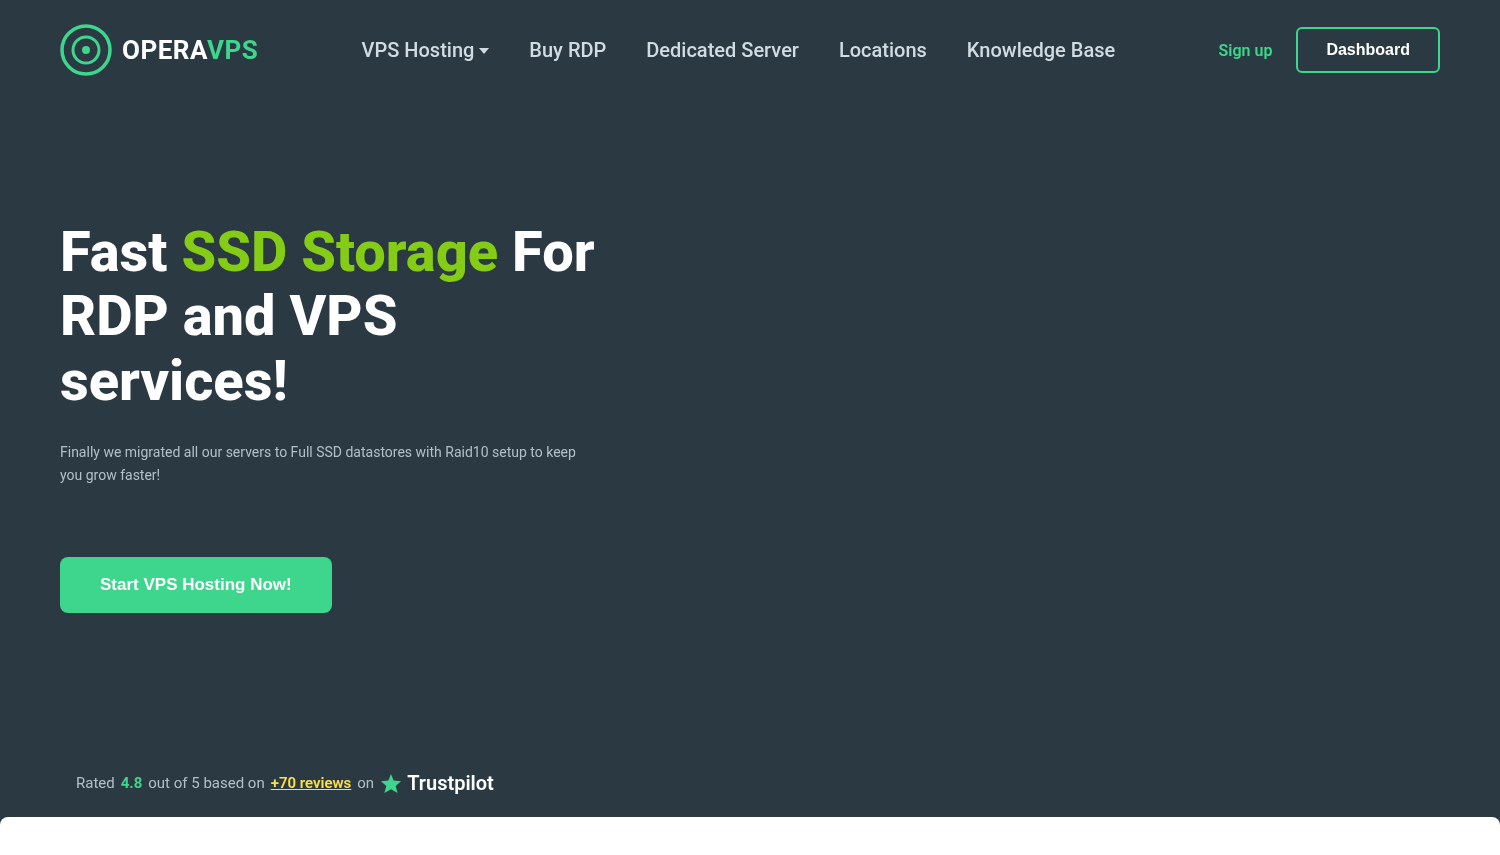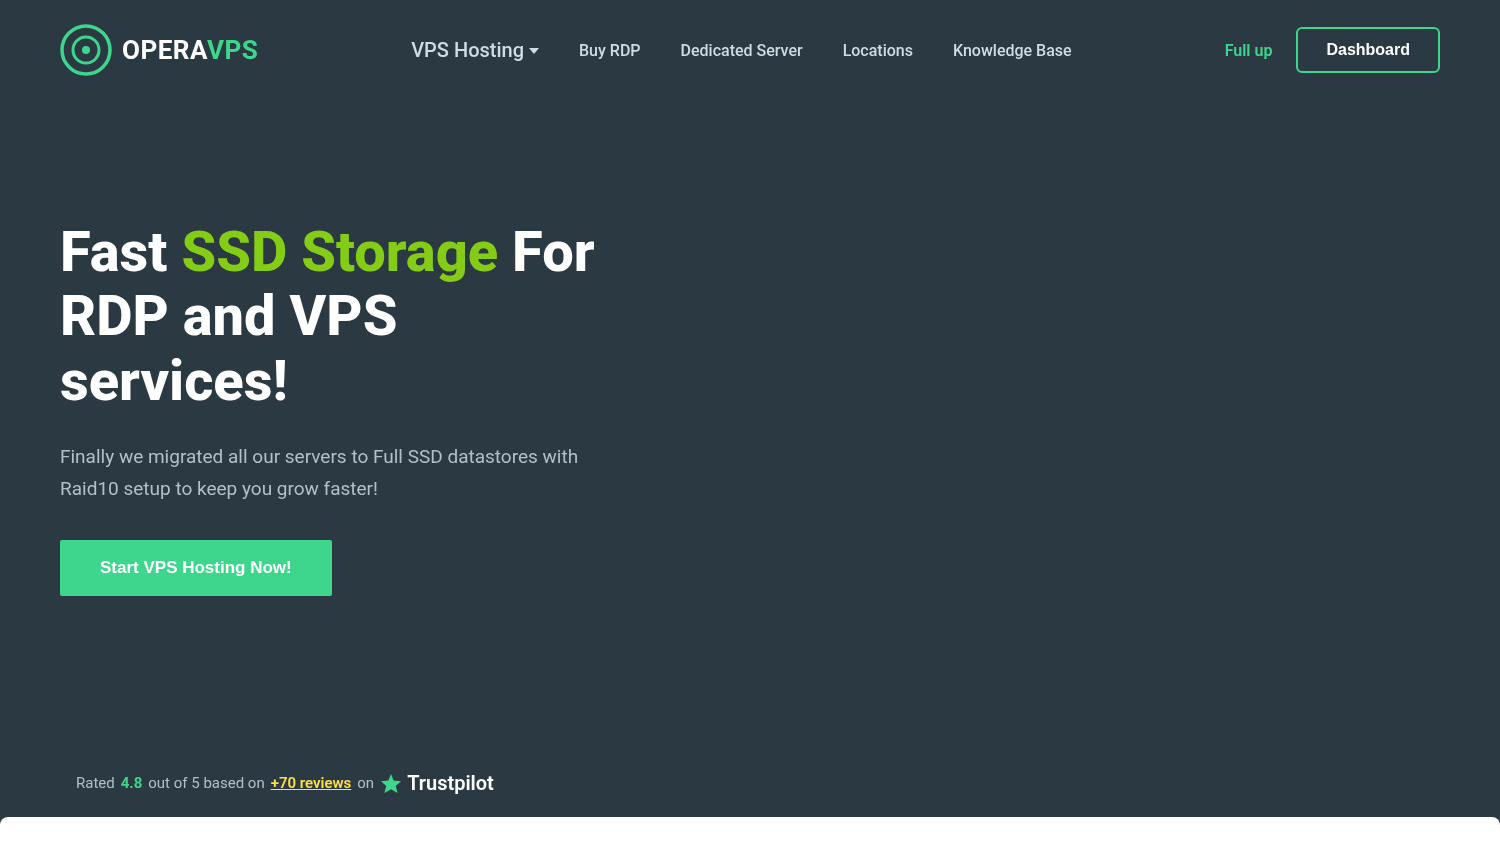--- a/index.html
+++ b/index.html
@@ -53,21 +53,21 @@
     .nav-links {
       display: flex;
       align-items: center;
       gap: 40px;
       list-style: none;
     }
 
     .nav-links a {
       color: #d0dce2;
       text-decoration: none;
-      font-size: 16px;
+      font-size: 20px;
       font-weight: 500;
       transition: color 0.2s;
     }
 
     .nav-dropdown {
       display: flex;
       align-items: center;
       gap: 5px;
       color: #d0dce2;
       font-size: 20px;
@@ -122,35 +122,35 @@
       line-height: 1.15;
       color: #fff;
       margin-bottom: 28px;
     }
 
     .hero-title .highlight {
       color: #84cc16;
     }
 
     .hero-desc {
-      font-size: 19px;
+      font-size: 14px;
       color: #b0c0c8;
       line-height: 1.65;
-      margin-bottom: 36px;
+      margin-bottom: 70px;
       max-width: 540px;
     }
 
     .cta-btn {
       background: #3dd68c;
       color: #fff;
       border: none;
       font-size: 17px;
       font-weight: 600;
       padding: 18px 40px;
-      border-radius: 2px;
+      border-radius: 8px;
       cursor: pointer;
       transition: background 0.2s;
     }
 
     
     .rating-bar {
       position: absolute;
       bottom: 60px;
       left: 60px;
       display: flex;
@@ -235,21 +235,21 @@
       </li>
       <li>
         <a href="#">Locations</a>
       </li>
       <li>
         <a href="#">Knowledge Base</a>
       </li>
     </ul>
 
     <div class="nav-actions">
-      <a href="#" class="signup-link">Full up</a>
+      <a href="#" class="signup-link">Sign up</a>
       <button class="dashboard-btn">Dashboard</button>
     </div>
   </nav>
 
   <section class="hero">
     <h1 class="hero-title">
       <span>Fast </span><span class="highlight">SSD Storage</span><span> For</span>
       <br>
       <span>RDP and VPS services!</span>
     </h1>

